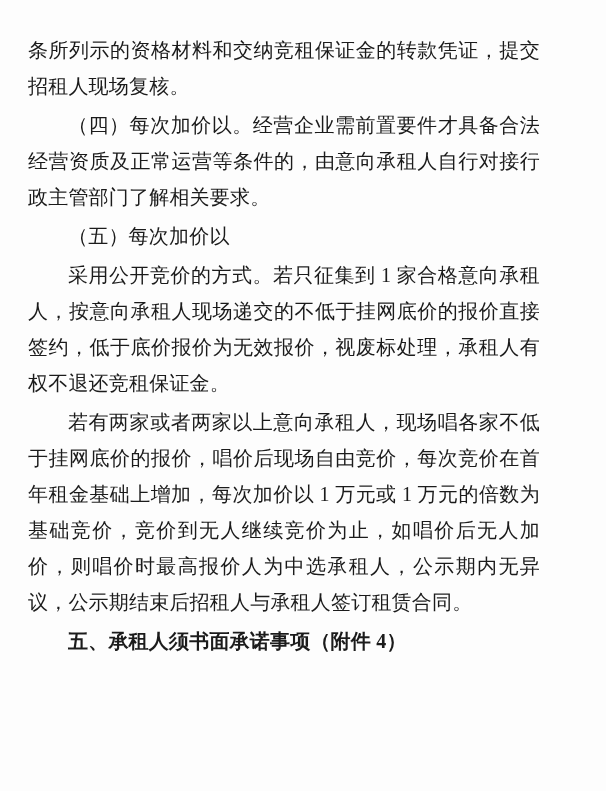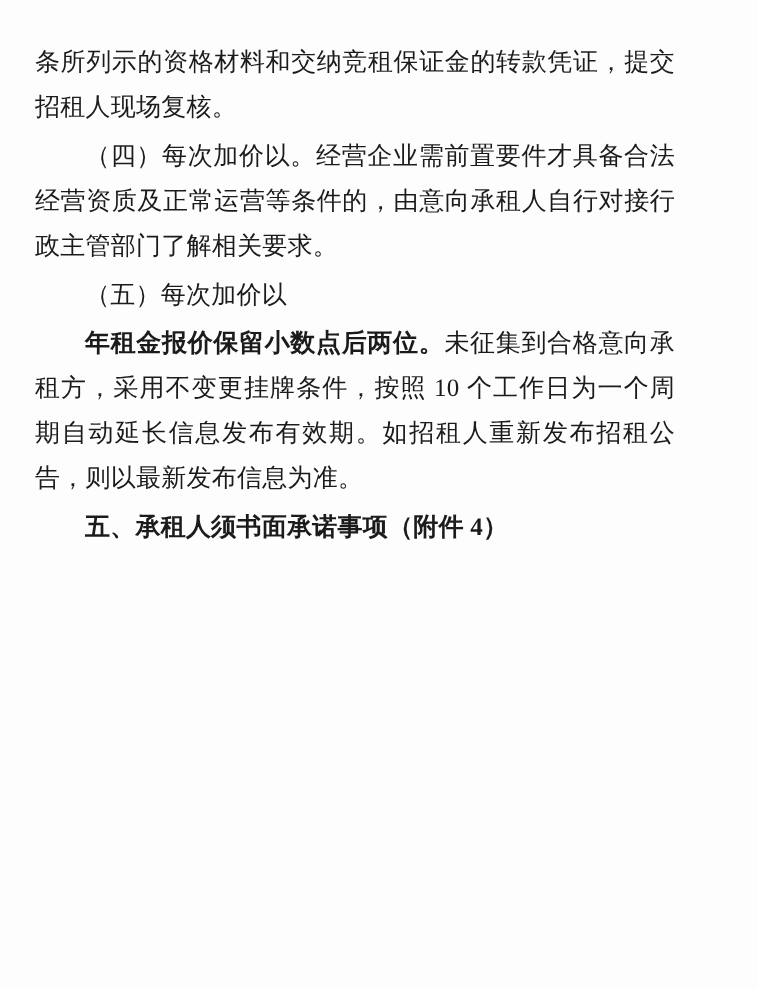--- a/index.html
+++ b/index.html
@@ -41,21 +41,20 @@
 <body>
 
 <div class="page">
 
   <p class="para">条所列示的资格材料和交纳竞租保证金的转款凭证，提交招租人现场复核。</p>
 
   <p class="para indent">（四）每次加价以。经营企业需前置要件才具备合法经营资质及正常运营等条件的，由意向承租人自行对接行政主管部门了解相关要求。</p>
 
   <p class="para indent">（五）每次加价以</p>
 
+  <p class="para indent">采用公开竞价的方式。若只征集到 1 家合格意向承租人，按意向承租人现场递交的不低于挂网底价的报价直接签约，低于底价报价为无效报价，视废标处理，承租人有权不退还竞租保证金。</p>
 
+  <p class="para indent">若有两家或者两家以上意向承租人，现场唱各家不低于挂网底价的报价，唱价后现场自由竞价，每次竞价在首年租金基础上增加，每次加价以 1 万元或 1 万元的倍数为基础竞价，竞价到无人继续竞价为止，如唱价后无人加价，则唱价时最高报价人为中选承租人，公示期内无异议，公示期结束后招租人与承租人签订租赁合同。</p>
 
-  <p class="para indent">
-    <span class="bold">年租金报价保留小数点后两位。</span><span>未征集到合格意向承租方，采用不变更挂牌条件，按照 10 个工作日为一个周期自动延长信息发布有效期。如招租人重新发布招租公告，则以最新发布信息为准。</span>
-  </p>
 
   <p class="para indent bold">五、承租人须书面承诺事项（附件 4）</p>
 
 </div>
 
 </body></html>

